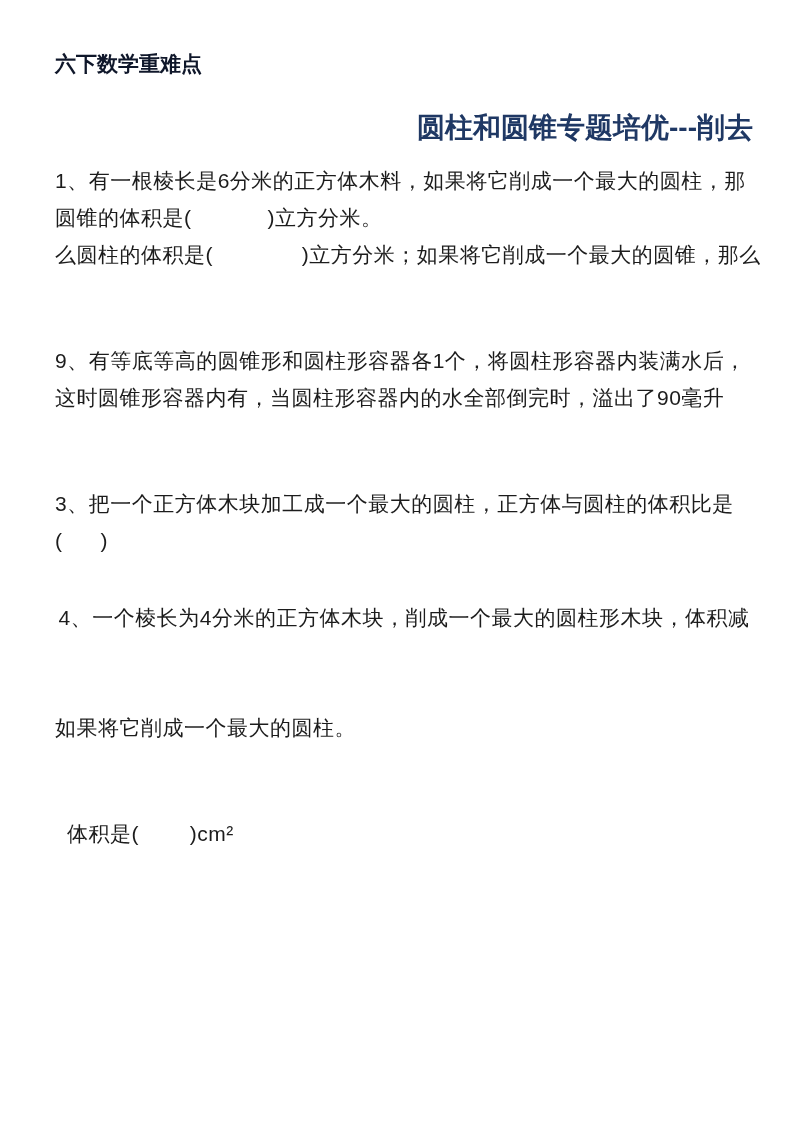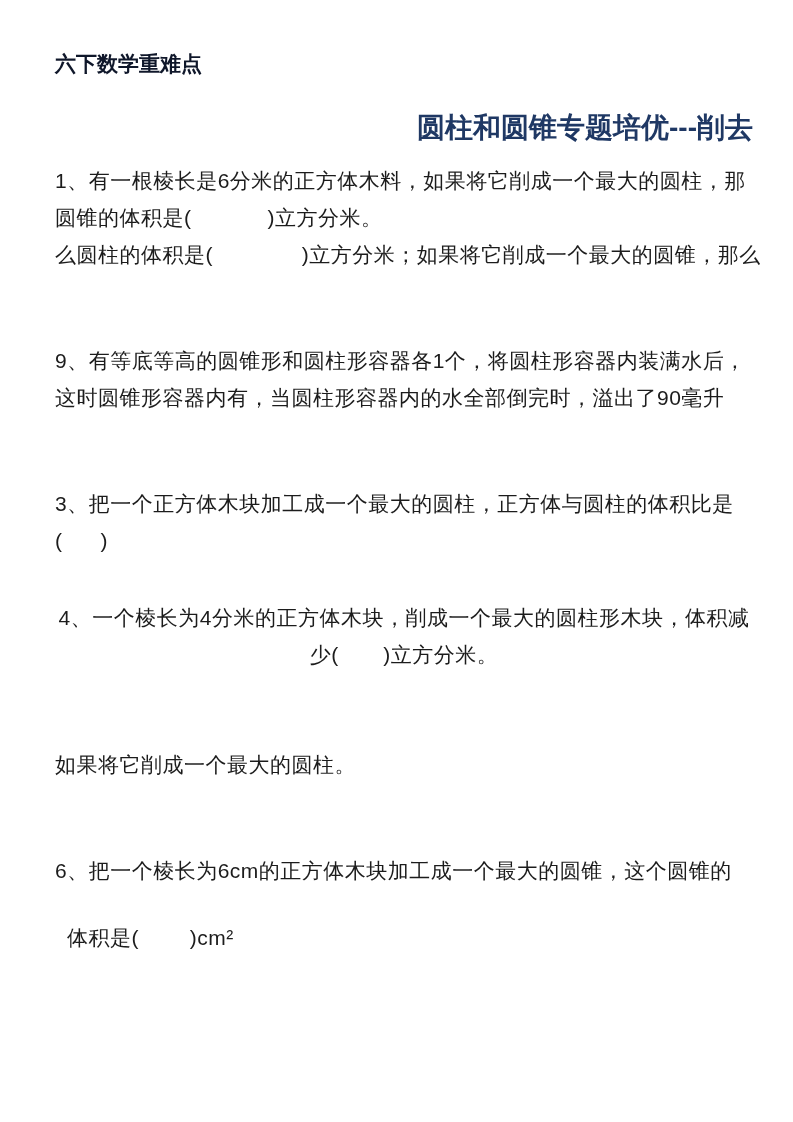--- a/index.html
+++ b/index.html
@@ -79,26 +79,24 @@
       <div class="line line-2">这时圆锥形容器内有，当圆柱形容器内的水全部倒完时，溢出了90毫升</div>
     </div>
 
     <div class="problem problem-3">
       <div class="line line-1">3、把一个正方体木块加工成一个最大的圆柱，正方体与圆柱的体积比是</div>
       <div class="line line-2">(      )</div>
     </div>
 
     <div class="problem problem-4">
       <div class="line line-1">4、一个棱长为4分米的正方体木块，削成一个最大的圆柱形木块，体积减</div>
-      <div class="line line-2">少(       )立方分米。</div>
     </div>
 
     <div class="problem problem-5">
       <div class="line line-2">如果将它削成一个最大的圆柱。</div>
     </div>
 
     <div class="problem problem-6">
-      <div class="line line-1">6、把一个棱长为6cm的正方体木块加工成一个最大的圆锥，这个圆锥的</div>
       <div class="line line-2">体积是(        )cm²</div>
     </div>
 
   </div>
 </div>
 
 </body></html>

